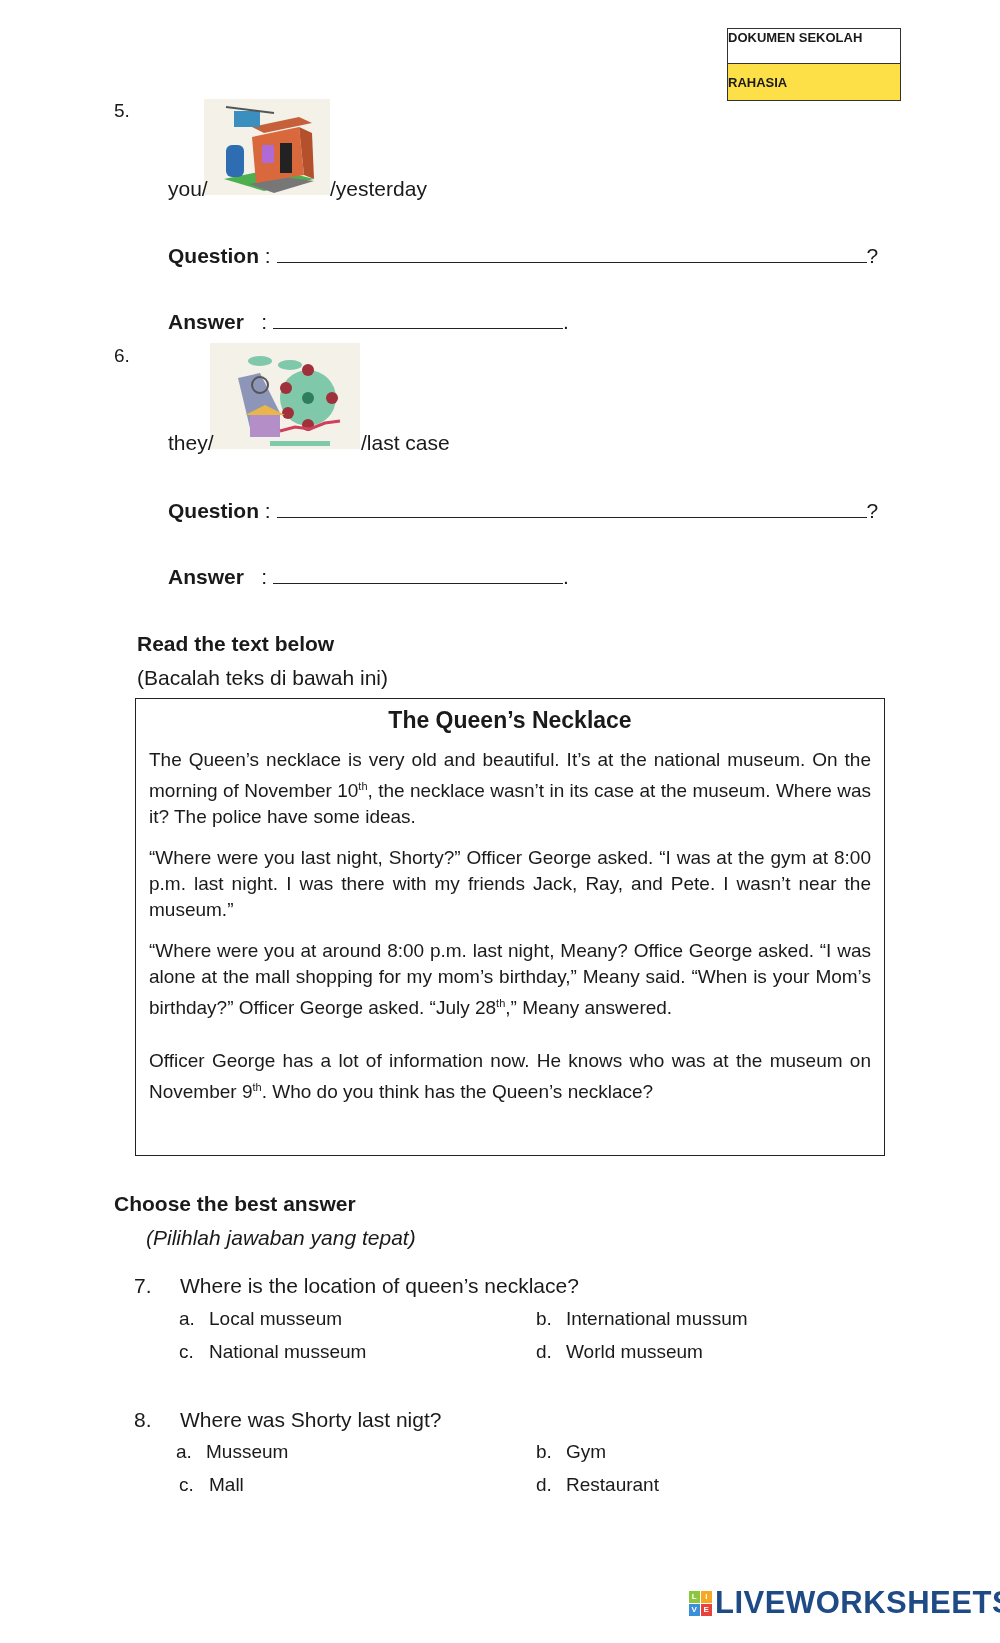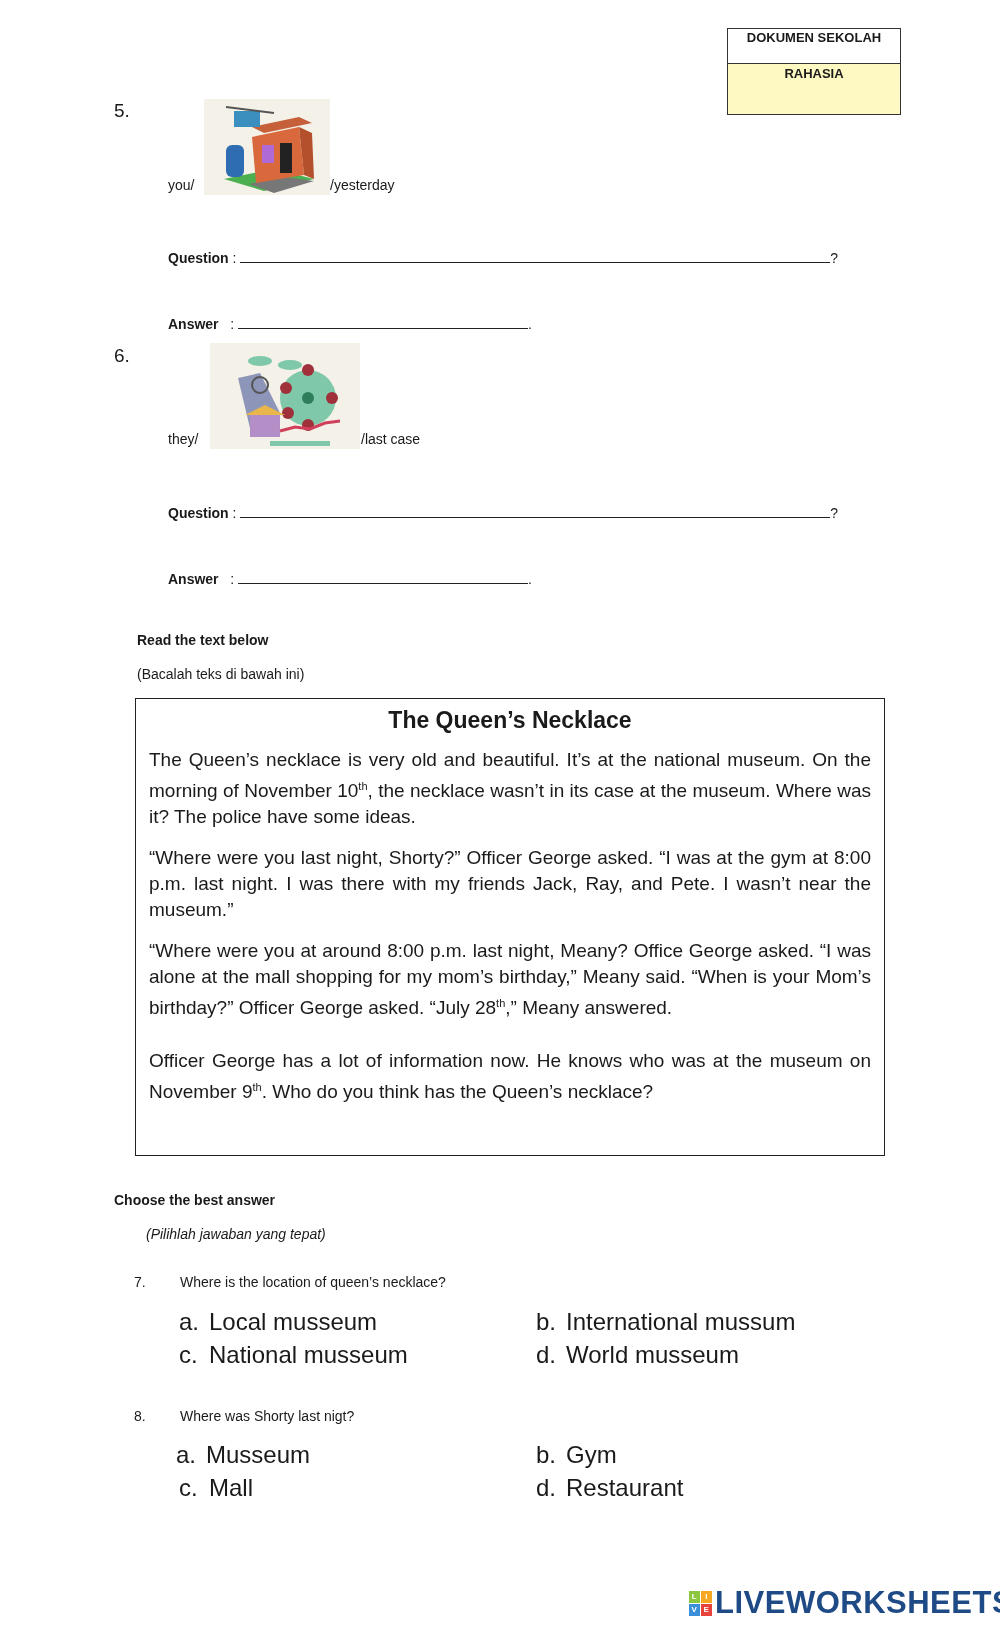--- a/index.html
+++ b/index.html
@@ -1,31 +1,31 @@
 <!DOCTYPE html>
 <html><head>
 <meta charset="utf-8">
 <style>
   html, body { margin:0; padding:0; background:#fff; }
   body { width:1000px; height:1643px; position:relative; overflow:hidden;
          font-family:"Liberation Sans", sans-serif; color:#1a1a1a; }
   .abs { position:absolute; }
-  .hdr-box { left:727px; top:28px; width:172px; border:1px solid #333; font-weight:bold; font-size:13px; text-align:center; }
+  .hdr-box { left:727px; top:28px; width:172px; border:1px solid #333; font-weight:bold; font-size:13px; text-align:left; }
   .hdr-top { height:35px; background:#fff; border-bottom:1px solid #333; padding-top:1px; box-sizing:border-box; }
-  .hdr-bot { height:50px; background:#fef9c3; padding-top:2px; box-sizing:border-box; }
+  .hdr-bot { height:36px; background:#fde047; padding-top:11px; box-sizing:border-box; }
   .num { font-size:19px; }
-  .txt { font-size:14px; }
+  .txt { font-size:21px; }
   .bold { font-weight:bold; }
   .line { display:inline-block; border-bottom:1.3px solid #222; height:18px; vertical-align:baseline; }
   .pic { background:#f4f1e8; }
   .passage { left:135px; top:698px; width:750px; height:458px; border:1.5px solid #222; box-sizing:border-box; }
   .passage .title { text-align:center; font-weight:bold; font-size:23px; margin-top:8px; }
   .passage p { margin:0; font-size:19px; line-height:26px; text-align:justify; padding:0 13px; }
   sup { font-size:11px; }
-  .opt { font-size:24px; }
+  .opt { font-size:19px; }
   .opt .l { display:inline-block; width:30px; }
   .logo { left:689px; top:1585px; font-size:31px; font-weight:bold; color:#1e4a86; letter-spacing:0.5px; display:flex; align-items:center; }
   .logo-blocks { display:grid; grid-template-columns:11px 11px; grid-gap:1px; margin-right:3px; }
   .logo-blocks span { width:11px; height:12px; font-size:8px; color:#fff; text-align:center; line-height:12px; font-weight:bold; }
 </style>
 </head>
 <body>
 
 <div class="abs hdr-box">
   <div class="hdr-top">DOKUMEN SEKOLAH</div>

